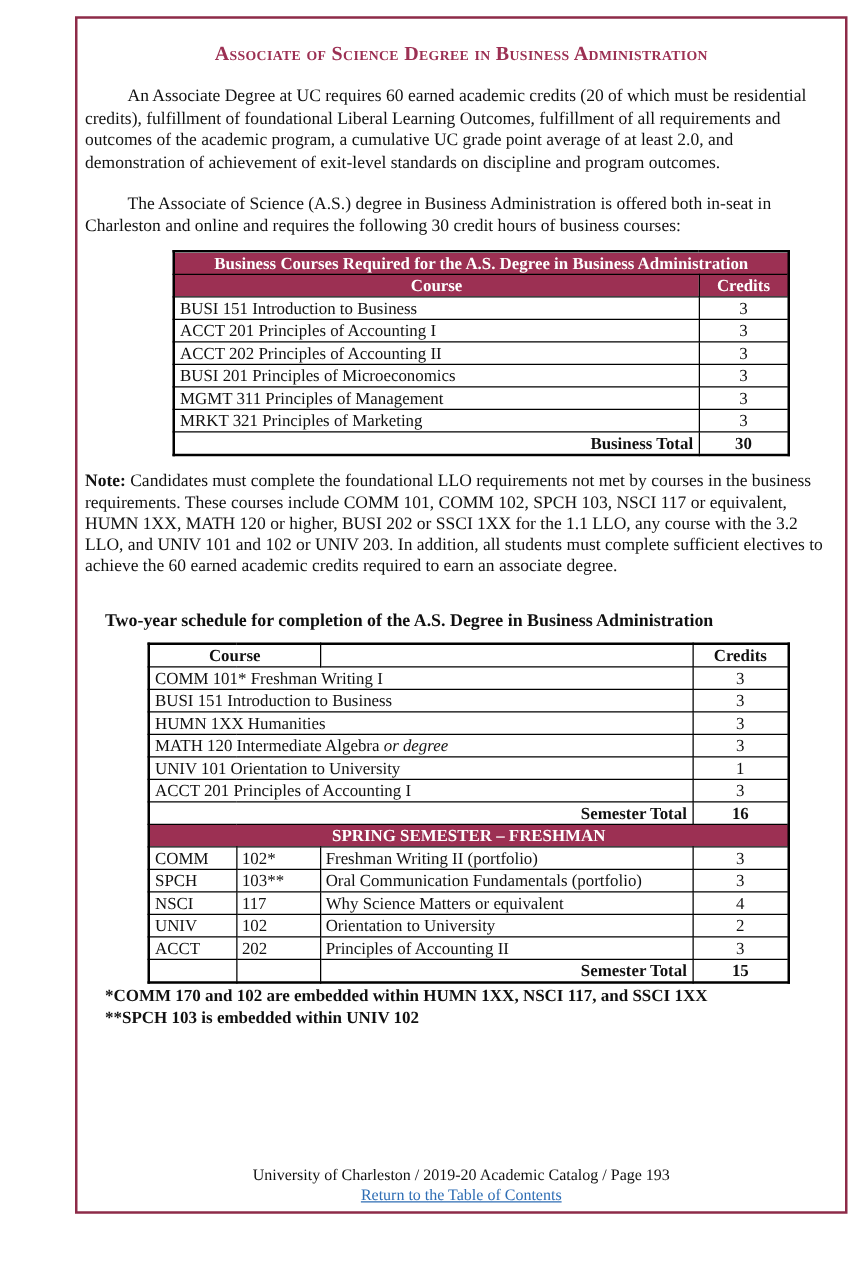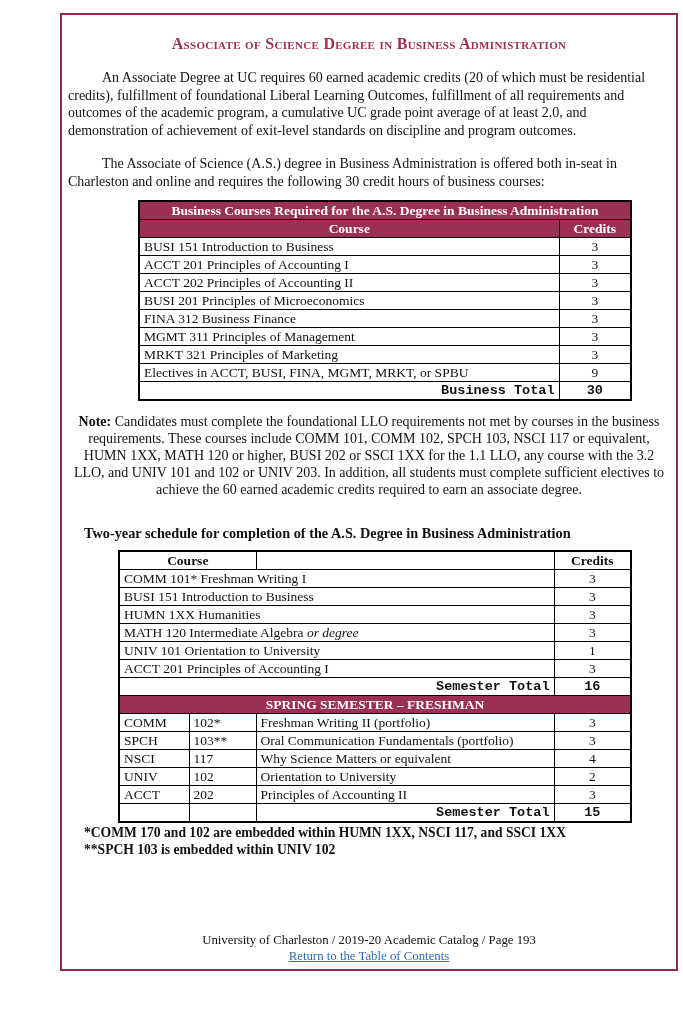--- a/index.html
+++ b/index.html
@@ -14,25 +14,25 @@
 
   p.body-text { margin-top:16px; font-size:14px; line-height:17.5px; text-align:left; }
   p.indent { text-indent:34px; }
 
   table { border-collapse:collapse; font-size:13.5px; table-layout:fixed;padding-left:16px; }
   table.biz { margin:10px 0 0 70px; width:492px; border:2px solid #000; }
   table.sched { margin:8px 0 0 50px; width:512px; border:2px solid #000; }
   td { border:1px solid #000; padding:1px 4px; line-height:15px; overflow:hidden; white-space:nowrap; }
   .bar { background:var(--maroon); color:#fff; font-weight:bold; text-align:center; }
   .cr { text-align:center; }
-  .b { font-weight:bold;font-family:Liberation Mono, monospace; }
+  .b { font-weight:bold; }
   .right { text-align:right; }
   .hdr-blk { font-weight:bold; text-align:center; }
 
-  .note { margin-top:12px; font-size:14px; line-height:17px;text-align:center; }
+  .note { margin-top:12px; font-size:14px; line-height:17px; }
   .sched-heading { margin:27px 0 0 16px; font-size:14.3px; font-weight:bold; }
   .footnote { margin-left:16px; font-weight:bold; font-size:13.6px; line-height:16.5px; }
   .footnotes { margin-top:2px; }
 
   .footer { position:absolute; left:0; right:0; bottom:5px; text-align:center;
             font-size:12.8px; line-height:15.5px; }
   .footer a { color:var(--link_blue); text-decoration:underline; cursor:pointer; }
 </style>
 </head>
 <body>
@@ -68,34 +68,26 @@
       </tr>
       <tr>
         <td>ACCT 202 Principles of Accounting II</td>
         <td class="cr">3</td>
       </tr>
       <tr>
         <td>BUSI 201 Principles of Microeconomics</td>
         <td class="cr">3</td>
       </tr>
       <tr>
-        <td>FINA 312 Business Finance</td>
-        <td class="cr">3</td>
-      </tr>
-      <tr>
         <td>MGMT 311 Principles of Management</td>
         <td class="cr">3</td>
       </tr>
       <tr>
         <td>MRKT 321 Principles of Marketing</td>
         <td class="cr">3</td>
-      </tr>
-      <tr>
-        <td>Electives in ACCT, BUSI, FINA, MGMT, MRKT, or SPBU</td>
-        <td class="cr">9</td>
       </tr>
       <tr>
         <td class="right b">Business Total</td>
         <td class="cr b">30</td>
       </tr>
     </tbody>
       </table>
 
     <p class="note"><b>Note:</b><span> Candidates must complete the foundational LLO requirements not met by courses in the business requirements. These courses include COMM 101, COMM 102, SPCH 103, NSCI 117 or equivalent, HUMN 1XX, MATH 120 or higher, BUSI 202 or SSCI 1XX for the 1.1 LLO, any course with the 3.2 LLO, and UNIV 101 and 102 or UNIV 203. In addition, all students must complete sufficient electives to achieve the 60 earned academic credits required to earn an associate degree.</span></p>
 

